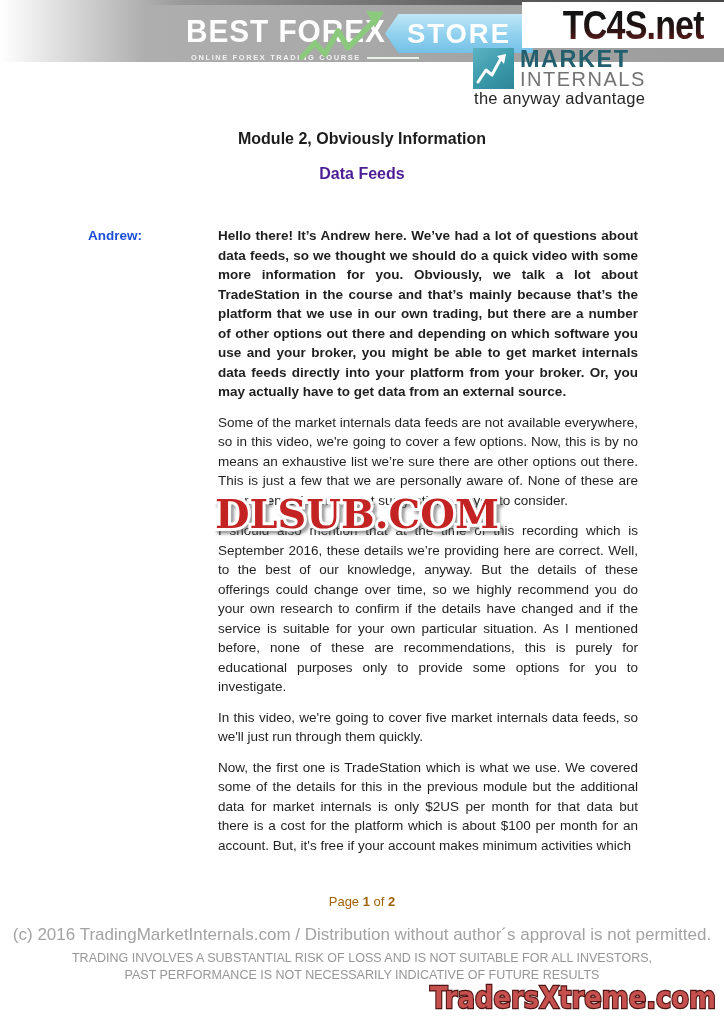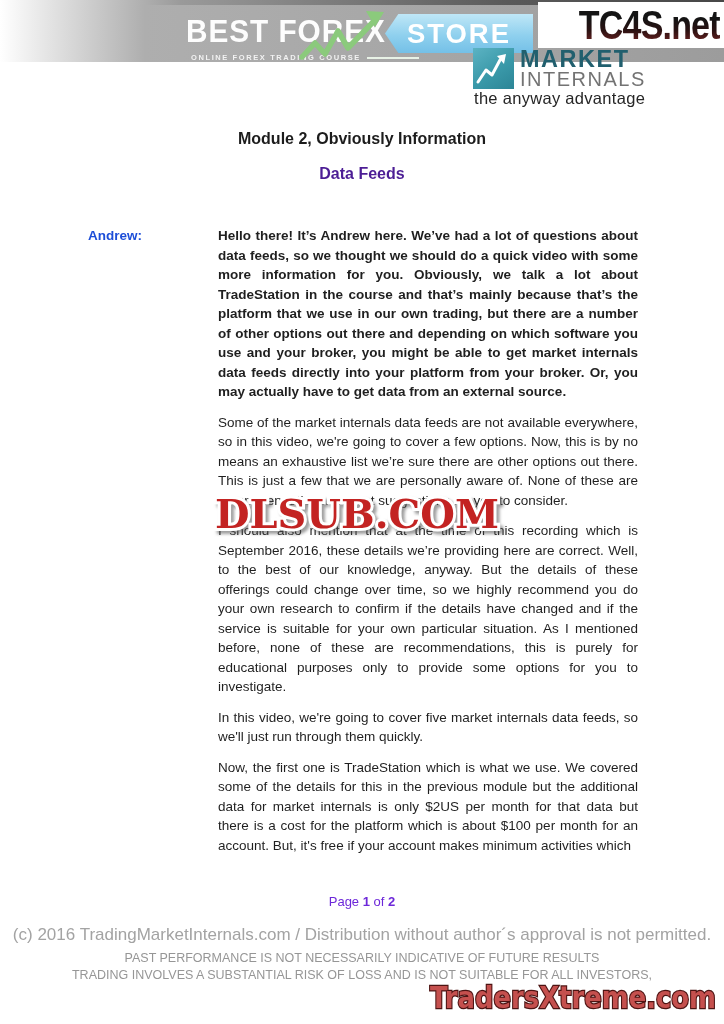--- a/index.html
+++ b/index.html
@@ -36,21 +36,21 @@
     clip-path:polygon(0 50%,9% 0,100% 0,100% 100%,9% 100%);
     display:flex;align-items:center;justify-content:center;
     filter:drop-shadow(2px 3px 2px rgba(70,95,115,.45));
   }
   .store-flag span{
     font-size:28px;font-weight:bold;color:#ffffff;letter-spacing:2px;
     transform:scaleX(.98);
   }
   .tc4s{
     position:absolute;top:2px;right:0;height:46px;
-    background:#ffffff;padding:0 4px 0 12px;
+    background:#ffffff;padding:0 20px 0 12px;
     display:flex;align-items:center;
   }
   .tc4s span{
     font-size:41px;font-weight:800;letter-spacing:-1px;
     transform:scaleX(.83);transform-origin:right;white-space:nowrap;
     background:linear-gradient(180deg,#141414 35%,#2a1212 60%,#6e2020 88%);
     -webkit-background-clip:text;background-clip:text;color:transparent;
   }
   
   .mi-icon{
@@ -87,21 +87,21 @@
     font-size:13.5px;font-weight:bold;color:#1d4ed8;line-height:19.5px;
   }
   .para{
     font-size:13.5px;color:#1f1f1f;line-height:19.5px;
     text-align:justify;margin:0 0 11px 0;grid-column:2;
   }
   .t-row.first .para{grid-column:2;font-weight:bold;}
   
   .page-line{
     position:absolute;top:894px;left:0;width:724px;text-align:center;
-    font-size:13px;color:#6d28d9;
+    font-size:13px;color:#a16207;
   }
   .page-line b{font-weight:bold;}
   .copyright{
     position:absolute;top:925px;left:0;width:724px;text-align:center;
     font-size:17px;color:#a3a3a3;
   }
   .disclaimer{
     position:absolute;top:950px;left:0;width:724px;text-align:center;
     font-size:12.5px;color:#969696;line-height:16.5px;
   }
@@ -167,22 +167,22 @@
     <div></div>
     <p class="para">Now, the first one is TradeStation which is what we use. We covered some of the details for this in the previous module but the additional data for market internals is only $2US per month for that data but there is a cost for the platform which is about $100 per month for an account. But, it's free if your account makes minimum activities which</p>
   </div>
 </div>
 
 <div class="page-line"><span>Page </span><b>1</b><span> of </span><b>2</b></div>
 
 <div class="copyright">(c) 2016 TradingMarketInternals.com / Distribution without author´s approval is not permitted.</div>
 
 <div class="disclaimer">
+  <div>TRADING INVOLVES A SUBSTANTIAL RISK OF LOSS AND IS NOT SUITABLE FOR ALL INVESTORS,</div>
   <div>PAST PERFORMANCE IS NOT NECESSARILY INDICATIVE OF FUTURE RESULTS</div>
-  <div>TRADING INVOLVES A SUBSTANTIAL RISK OF LOSS AND IS NOT SUITABLE FOR ALL INVESTORS,</div>
 </div>
 
 <svg class="wm-center" viewBox="0 0 306 58">
   <text x="153" y="43" text-anchor="middle" font-family="DejaVu Serif, serif" font-size="40" font-weight="bold" textLength="284" lengthAdjust="spacingAndGlyphs" fill="#c32322" stroke="#ffffff" stroke-width="6" paint-order="stroke" style="filter:drop-shadow(3px 3px 1.5px rgba(80,80,80,0.55));">DLSUB.COM</text>
 </svg>
 
 <svg class="wm-bottom" viewBox="0 0 302 46">
   <text x="151" y="33" text-anchor="middle" font-family="DejaVu Sans, sans-serif" font-size="30" font-weight="bold" textLength="286" lengthAdjust="spacingAndGlyphs" fill="#ffffff" stroke="#ffffff" stroke-width="9" stroke-linejoin="round">TradersXtreme.com</text>
   <text x="151" y="33" text-anchor="middle" font-family="DejaVu Sans, sans-serif" font-size="30" font-weight="bold" textLength="286" lengthAdjust="spacingAndGlyphs" fill="#c5504e" stroke="#4d1413" stroke-width="2.5" paint-order="stroke">TradersXtreme.com</text>
 </svg>

